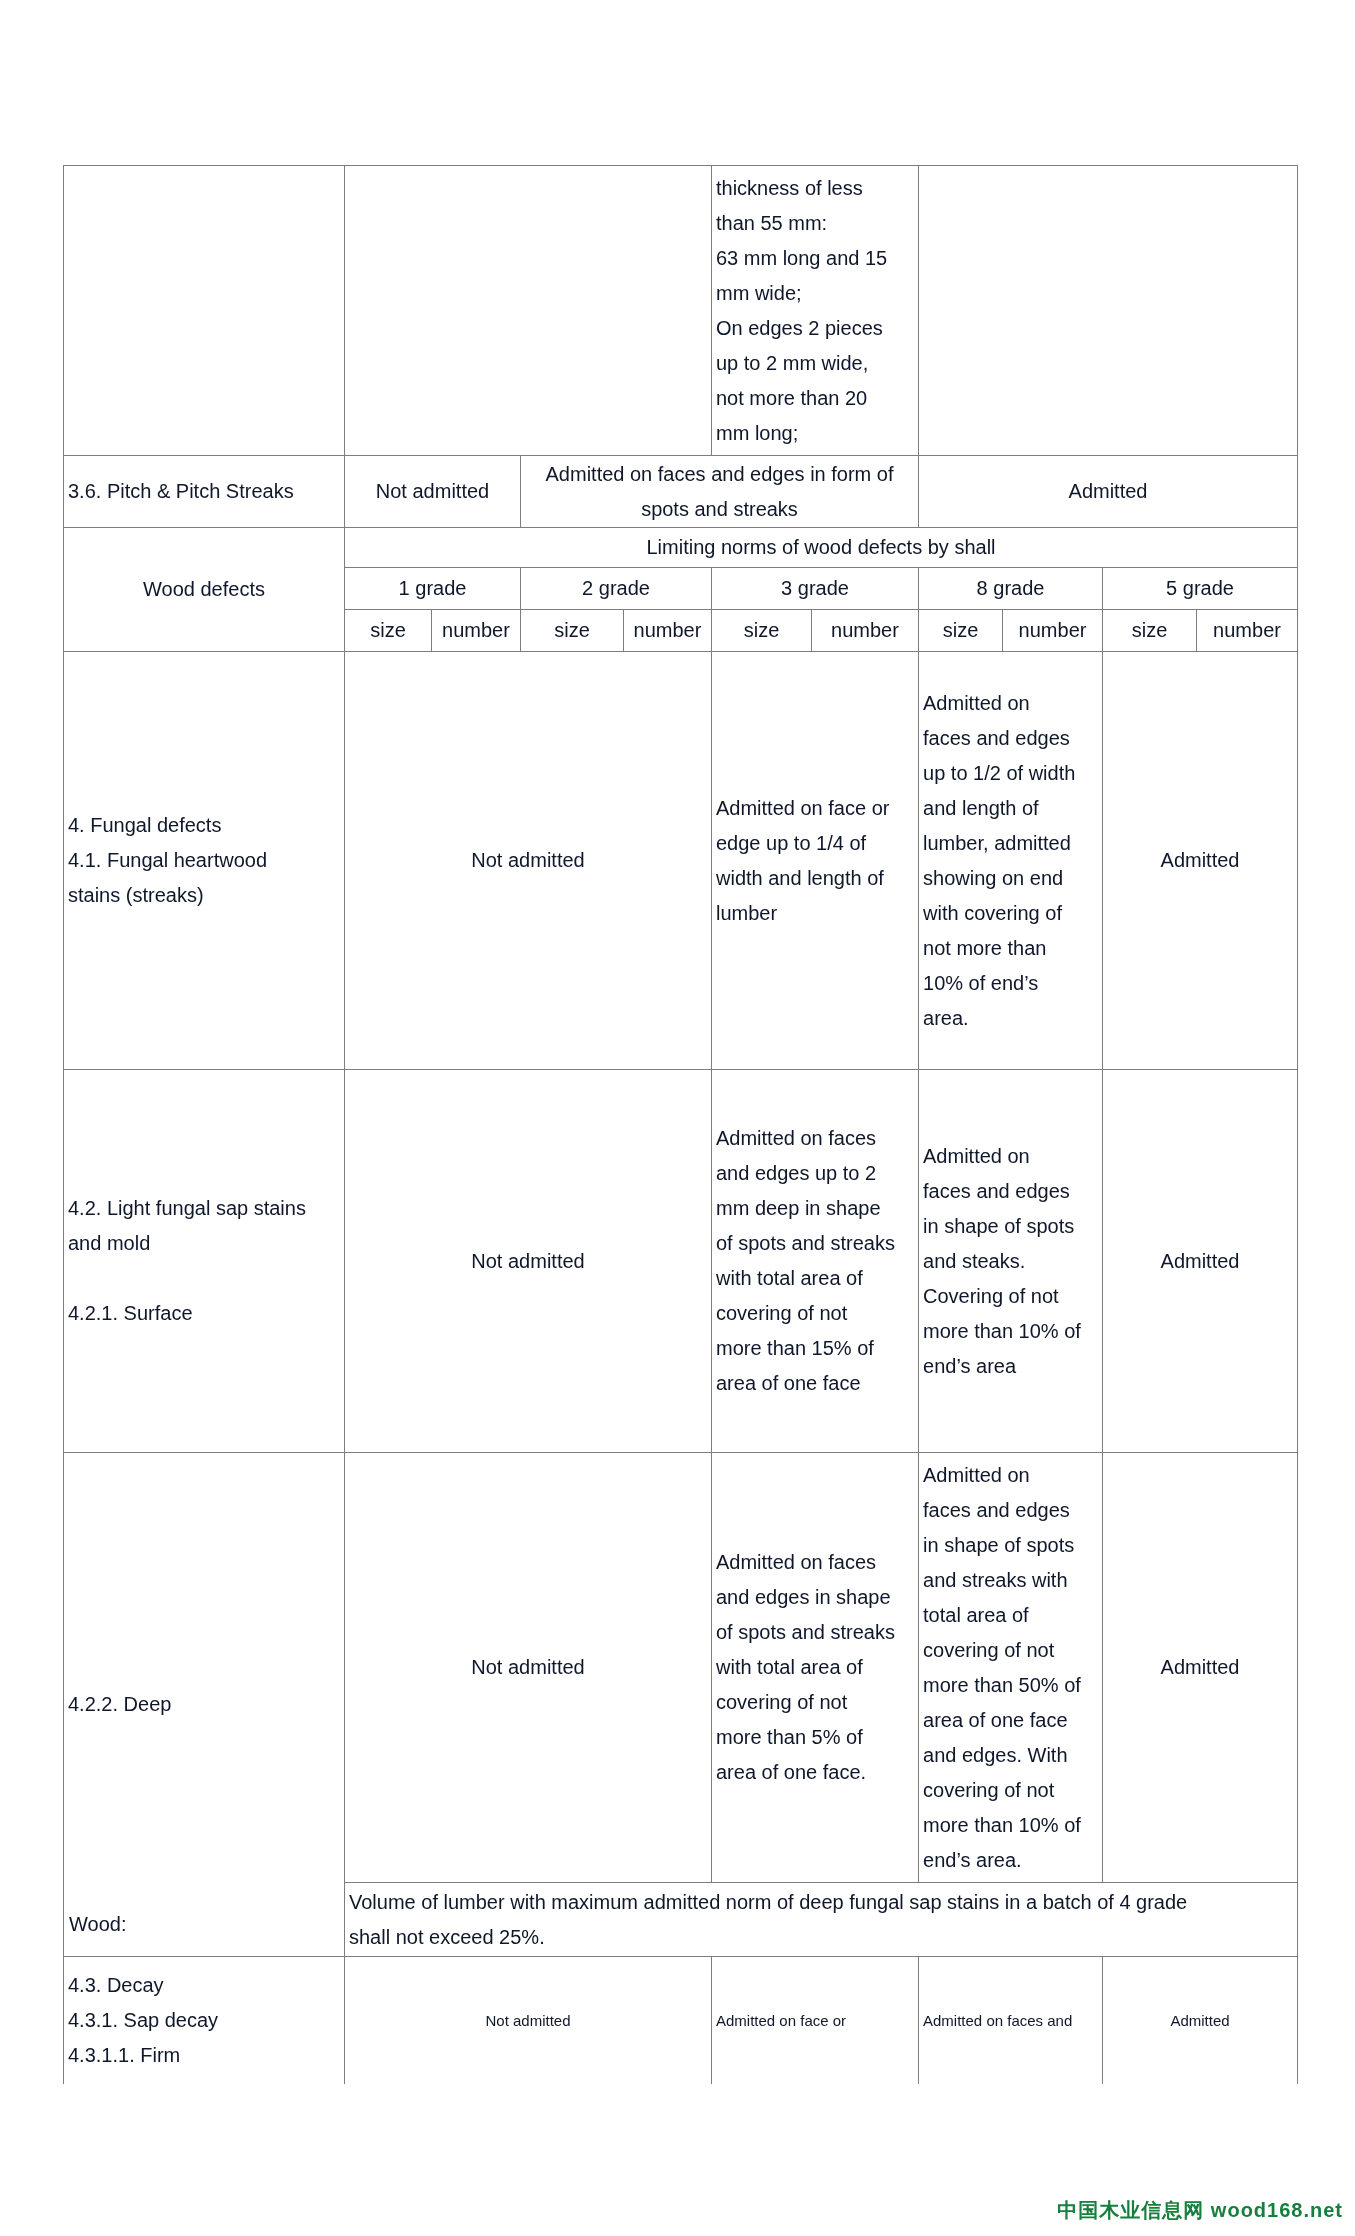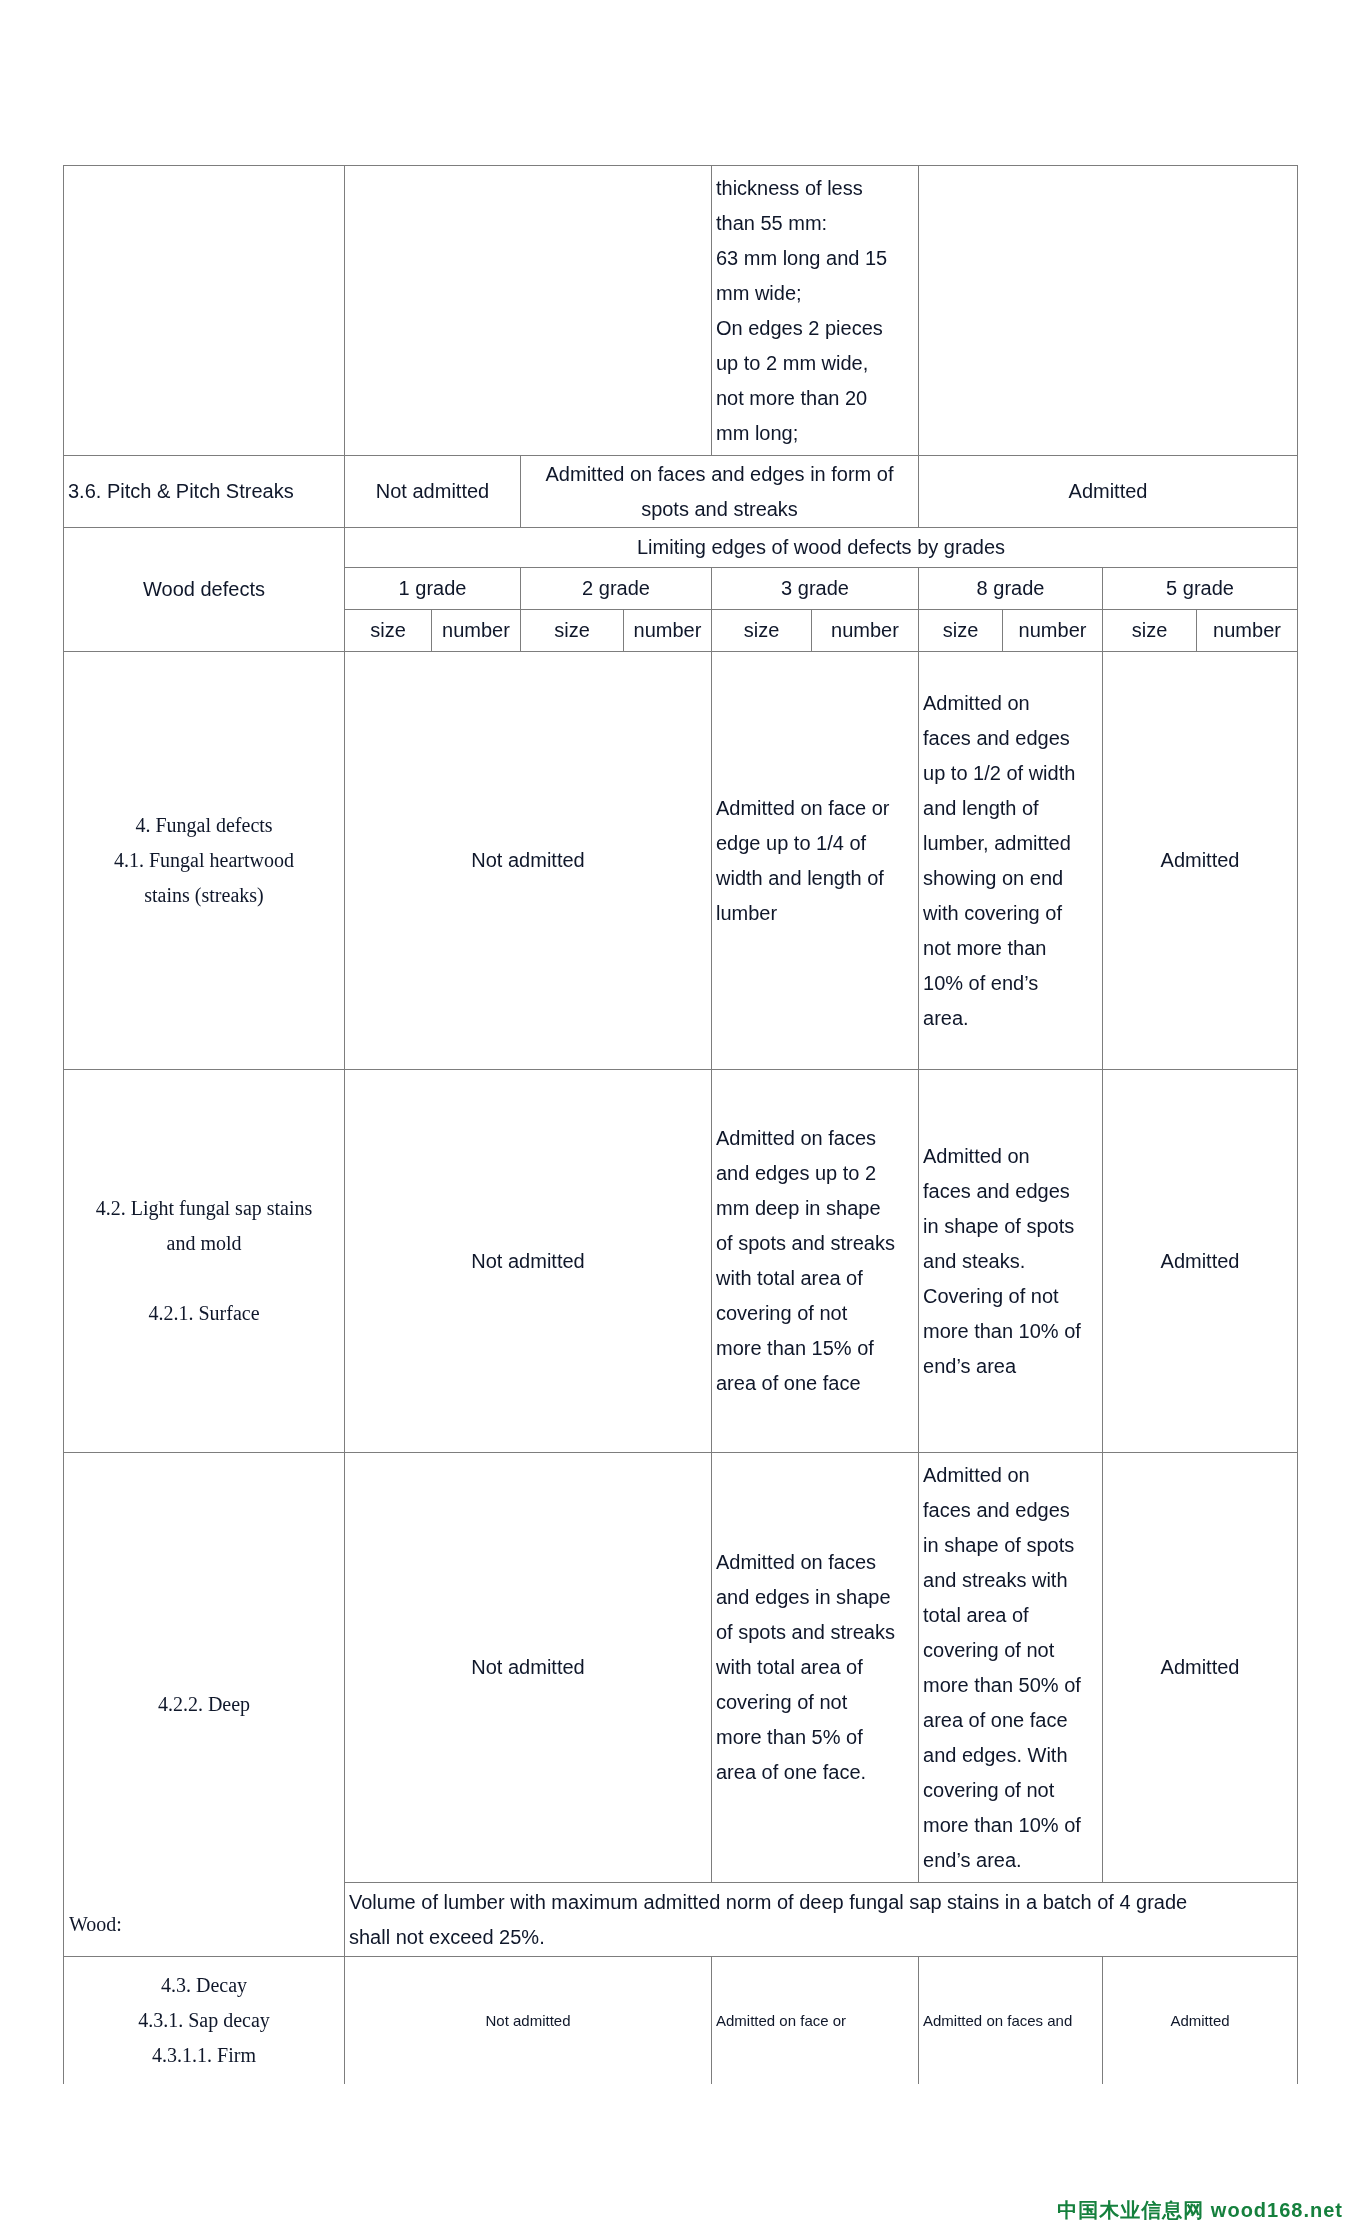--- a/index.html
+++ b/index.html
@@ -12,21 +12,21 @@
     overflow:hidden;
   }
   table.doc{
     border-collapse:collapse;table-layout:fixed;width:1234px;
     font-size:20px;line-height:35px;color:#0f172a;
   }
   table.doc td{
     border:1px solid #7d7d7d;padding:0 4px;vertical-align:middle;
     overflow:hidden;
   }
-  td.lbl{vertical-align:top;text-align:center;padding-top:4px;font-family:Liberation Serif, serif;}
+  td.lbl{vertical-align:top;text-align:left;padding-top:4px;}
   td.lbl-mid{vertical-align:middle;text-align:left;}
   td.ctr{text-align:center;vertical-align:middle;}
   td.txt{text-align:left;vertical-align:middle;}
   td.topcell{vertical-align:top;padding-top:4px;}
   .preline{white-space:pre-line;}
   .small{font-size:15px;line-height:35px;}
   td.bot{vertical-align:bottom;padding-bottom:26px;}
   tr.cut td{border-bottom:none;}
   td.rel{position:relative;}
   .note-label{position:absolute;left:5px;bottom:14px;}
@@ -72,21 +72,21 @@
     <tr style="height:72px">
       <td class="lbl-mid">3.6. Pitch &amp; Pitch Streaks</td>
       <td colspan="2" class="ctr">Not admitted</td>
       <td colspan="4" class="ctr preline">Admitted on faces and edges in form of
 spots and streaks</td>
       <td colspan="4" class="ctr">Admitted</td>
     </tr>
 
     <tr style="height:40px">
       <td rowspan="3" class="ctr">Wood defects</td>
-      <td colspan="10" class="ctr">Limiting edges of wood defects by grades</td>
+      <td colspan="10" class="ctr">Limiting norms of wood defects by shall</td>
     </tr>
     <tr style="height:42px">
       <td colspan="2" class="ctr">1 grade</td>
       <td colspan="2" class="ctr">2 grade</td>
       <td colspan="2" class="ctr">3 grade</td>
       <td colspan="2" class="ctr">8 grade</td>
       <td colspan="2" class="ctr">5 grade</td>
     </tr>
     <tr style="height:42px">
       <td class="ctr">size</td>

